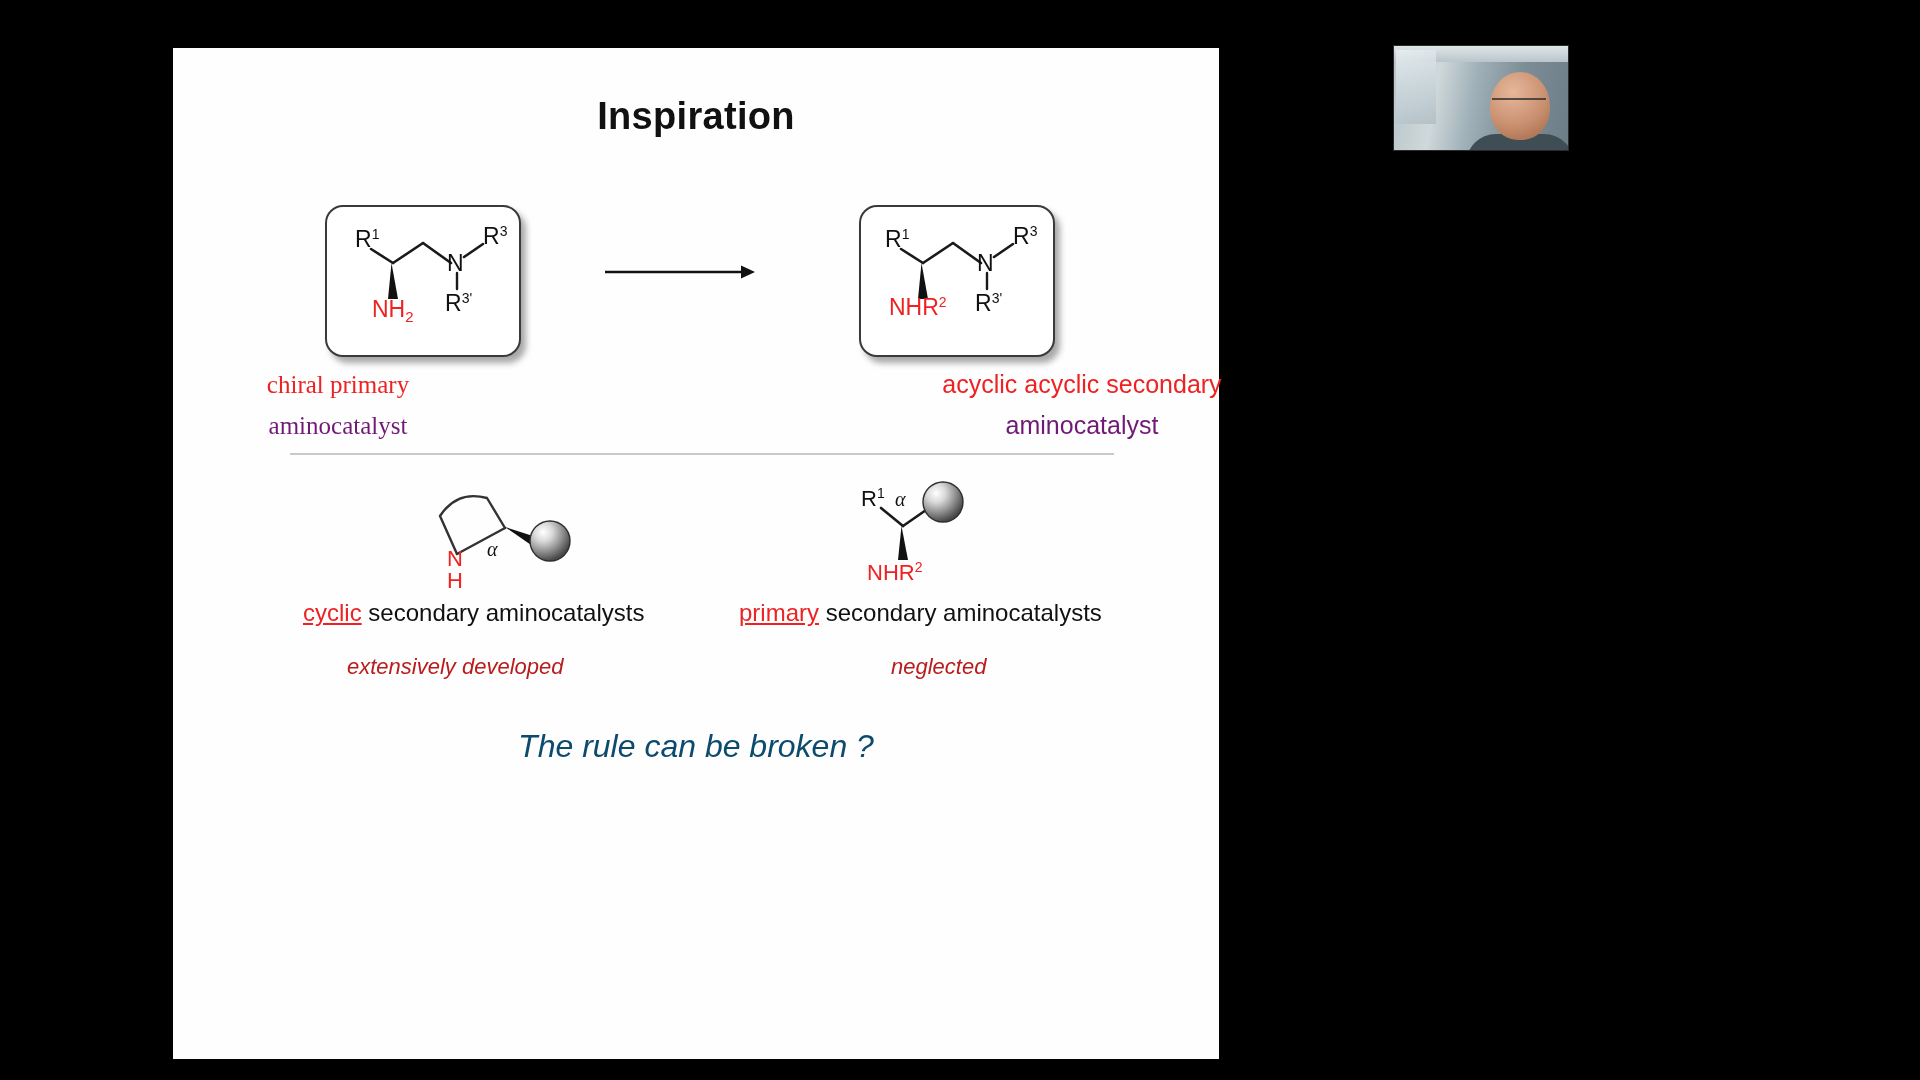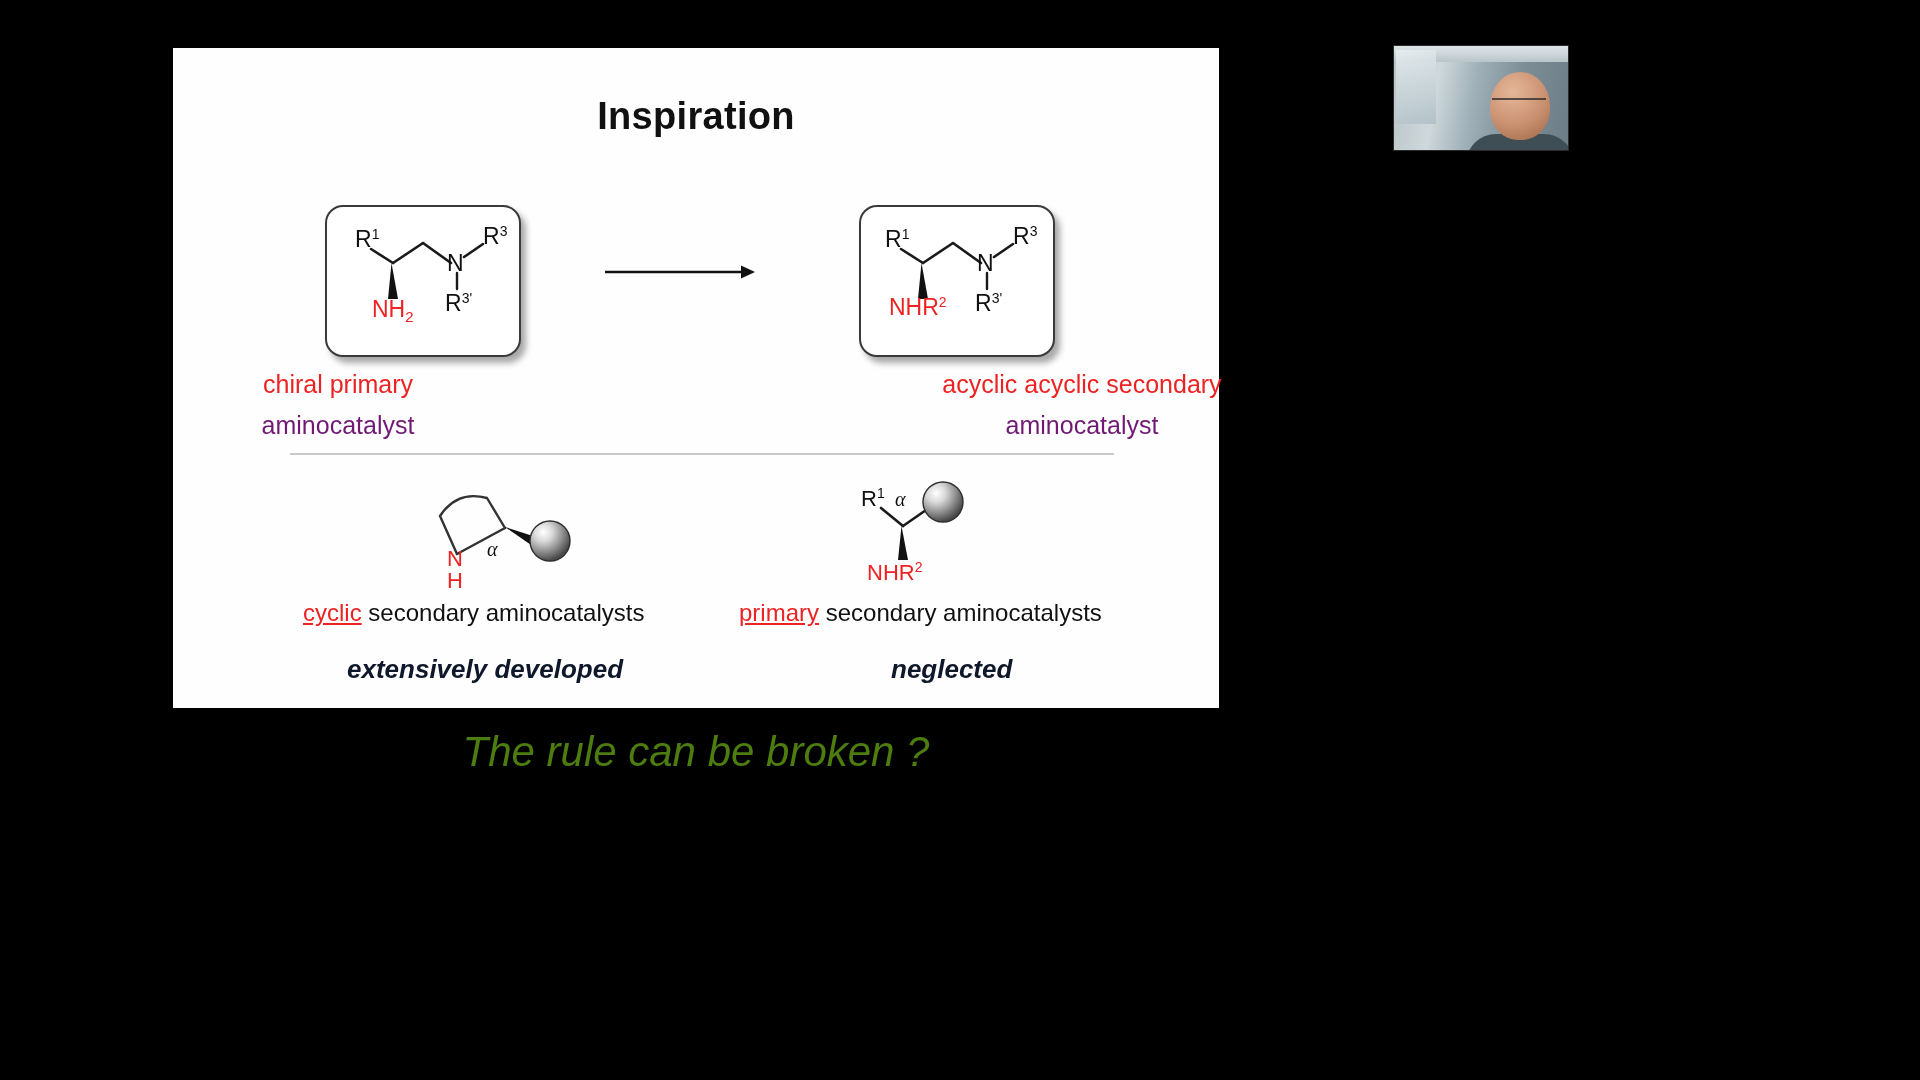--- a/index.html
+++ b/index.html
@@ -4,21 +4,21 @@
 <style>
   html,body{margin:0;padding:0;}
   body{
     width:1920px;height:1080px;background:#000;overflow:hidden;
     font-family:"Liberation Sans", sans-serif;
   }
   .stage{position:relative;width:1920px;height:1080px;}
 
   
   .slide{
-    position:absolute;left:173px;top:48px;width:1046px;height:660px;
+    position:absolute;left:173px;top:48px;width:1046px;height:1011px;
     background:#fefefe;
   }
 
   
   .title{
     position:absolute;left:0;top:47px;width:1046px;text-align:center;
     font-size:38px;font-weight:bold;color:#111;letter-spacing:.3px;
   }
 
   
@@ -30,21 +30,21 @@
   #box-left {left:152px;top:157px;width:192px;height:148px;}
   #box-right{left:686px;top:157px;width:192px;height:148px;}
 
   .molsvg{position:absolute;left:0;top:0;}
 
   
   .arrow-wrap{position:absolute;left:432px;top:212px;width:150px;height:24px;}
 
   
   .cap{position:absolute;text-align:center;width:330px;font-size:25px;line-height:31px;}
-  #cap-left {left:0px;top:321px;}
+  #cap-left {left:0px;top:321px;font-family:Liberation Serif, serif;}
   #cap-right{left:791px;top:321px;width:330px;left:auto;right:-28px;}
   .cap-red{color:#ee2222;display:block;}
   .cap-blk{color:#701a75;display:block;margin-top:10px;}
 
   
   .divider{
     position:absolute;left:117px;top:405px;width:824px;height:2px;
     background:#c9c9c9;
   }
 
@@ -53,30 +53,30 @@
   #cyc-svg{left:222px;top:432px;}
   #acy-svg{left:672px;top:432px;}
 
   
   .botcap{position:absolute;font-size:24px;color:#111;white-space:nowrap;}
   #botcap-left {left:130px;top:551px;}
   #botcap-right{left:566px;top:551px;}
   .hl{color:#ee2222;text-decoration:underline;}
 
   .emph{
-    position:absolute;font-size:26px;font-weight:bold;font-style:italic;color:#0f172a;
+    position:absolute;font-size:22px;font-weight:normal;font-style:italic;color:#b91c1c;
     white-space:nowrap;
   }
   #emph-left {left:174px;top:606px;}
   #emph-right{left:718px;top:606px;}
 
   
   .question{
     position:absolute;left:0;top:680px;width:1046px;text-align:center;
-    font-size:42px;font-style:italic;color:#4d7c0f;
+    font-size:32px;font-style:italic;color:#0c4a6e;
   }
 
   
   .cam{
     position:absolute;left:1393px;top:45px;width:174px;height:104px;
     overflow:hidden;background:#8d9aa2;
     border:1px solid #2a2a2a;
   }
   .cam .wall{position:absolute;left:0;top:0;width:100%;height:100%;
     background:linear-gradient(100deg,#b8c4c9 0%,#cfd8da 26%,#9fb0b8 46%,#7c8d96 70%,#6d7d87 100%);}

